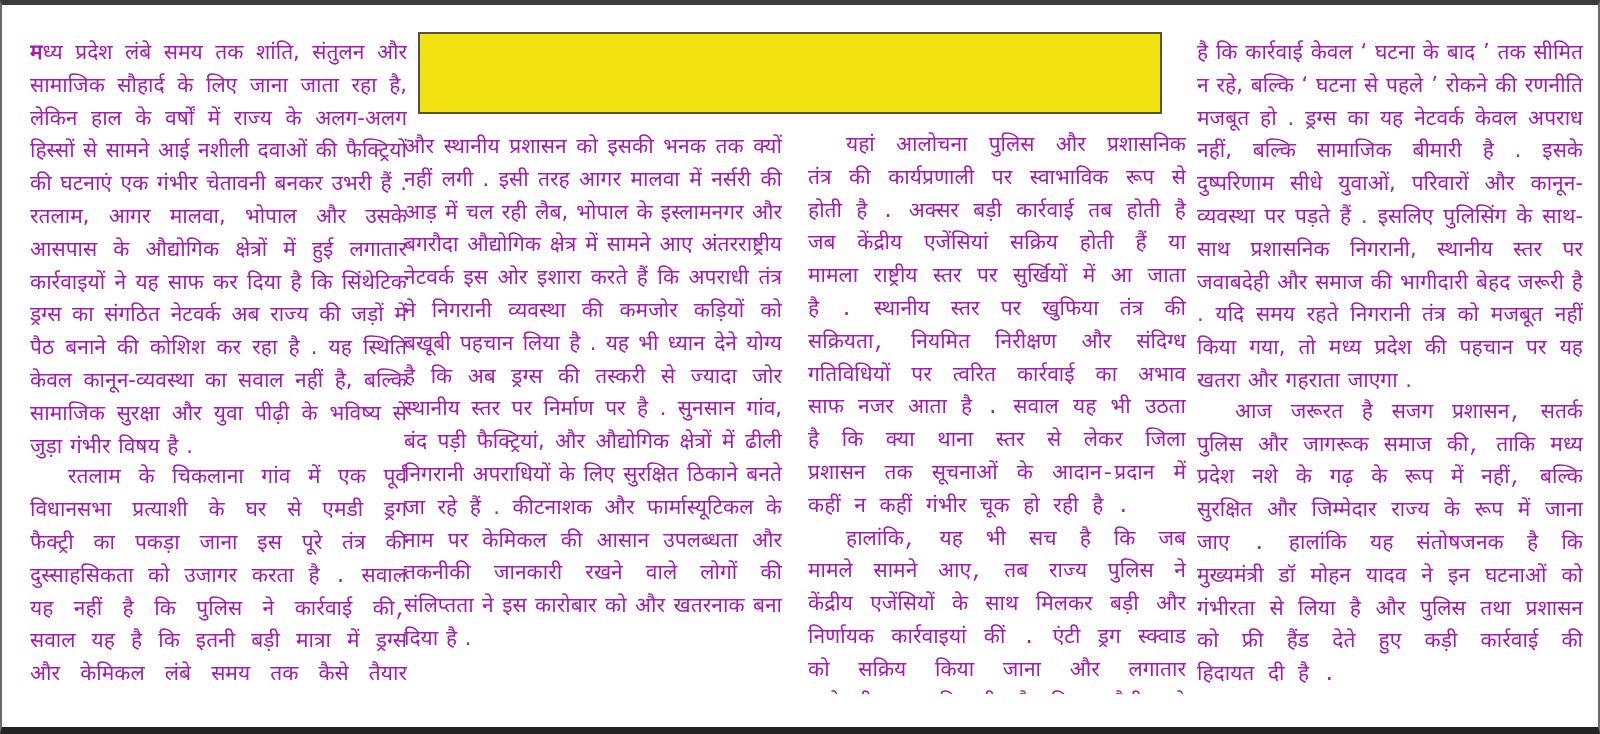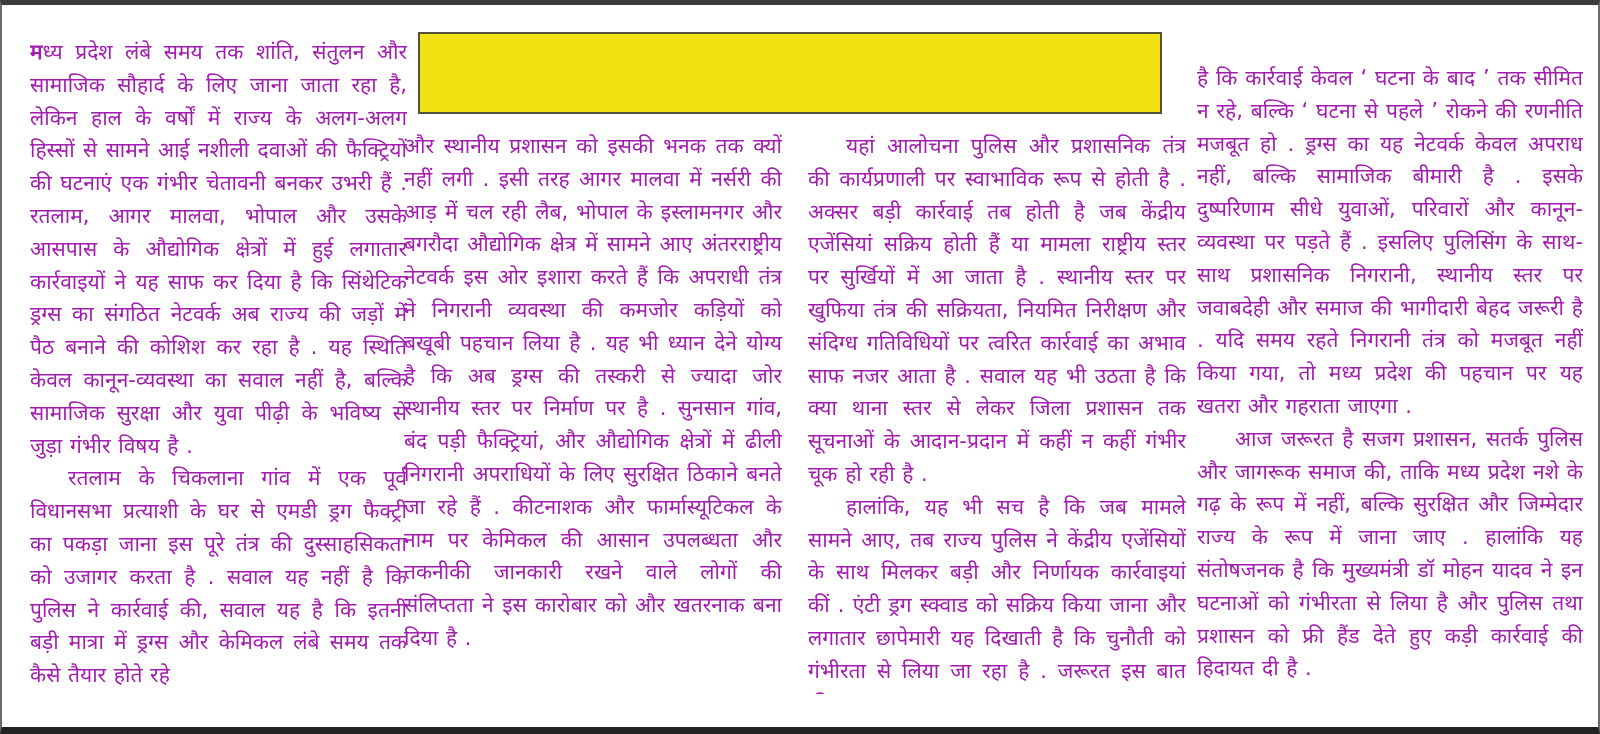--- a/index.html
+++ b/index.html
@@ -29,26 +29,26 @@
   .col {
     position: absolute;
     text-align: justify;
     color: #a21caf;
     font-size: 21px;
     line-height: 32.8px;
     overflow: hidden;
     word-spacing: 1px;
   }
   .col p { margin: 0; padding: 0; }
-  .col p.indent { text-indent: 38px; }
+  .col p.indent { text-indent: 38px; font-family: Liberation Mono, monospace; }
   .lead-char { font-weight: 700; }
   .col-1 { left: 30px;   top: 36px;  width: 377px; height: 658px; }
   .col-2 { left: 404px;  top: 130px; width: 378px; height: 564px; }
   .col-3 { left: 808px;  top: 130px; width: 378px; height: 564px; }
-  .col-4 { left: 1197px; top: 36px;  width: 386px; height: 658px; margin-top: 26px; }
+  .col-4 { left: 1197px; top: 36px;  width: 386px; height: 658px; }
 </style>
 </head>
 <body>
 
 <div class="page-frame"></div>
 
 <div class="headline-box"></div>
 
 <div class="col col-1">
   <p><span class="lead-char">म</span><span>ध्य प्रदेश लंबे समय तक शांति, संतुलन और सामाजिक सौहार्द के लिए जाना जाता रहा है, लेकिन हाल के वर्षों में राज्य के अलग-अलग हिस्सों से सामने आई नशीली दवाओं की फैक्ट्रियों की घटनाएं एक गंभीर चेतावनी बनकर उभरी हैं . रतलाम, आगर मालवा, भोपाल और उसके आसपास के औद्योगिक क्षेत्रों में हुई लगातार कार्रवाइयों ने यह साफ कर दिया है कि सिंथेटिक ड्रग्स का संगठित नेटवर्क अब राज्य की जड़ों में पैठ बनाने की कोशिश कर रहा है . यह स्थिति केवल कानून-व्यवस्था का सवाल नहीं है, बल्कि सामाजिक सुरक्षा और युवा पीढ़ी के भविष्य से जुड़ा गंभीर विषय है .</span></p>

